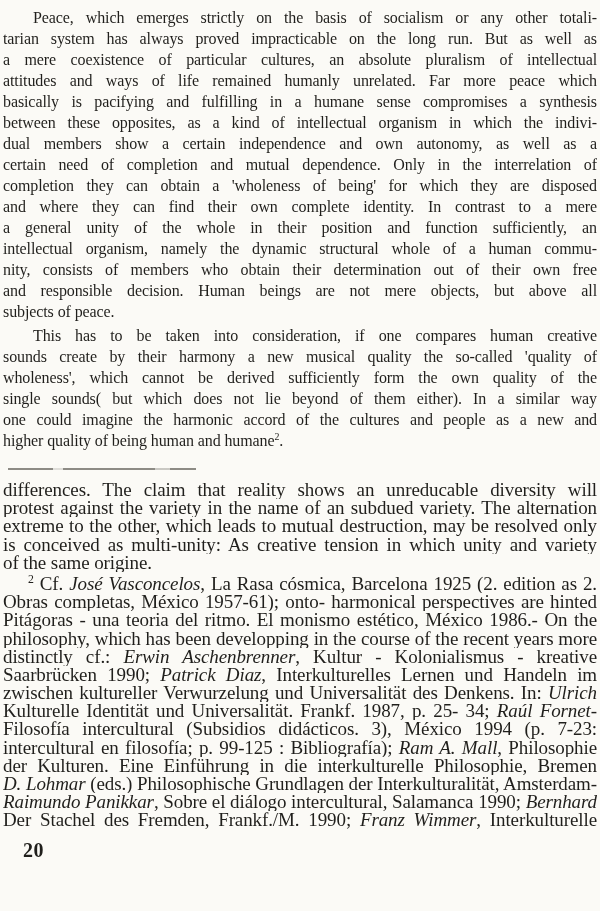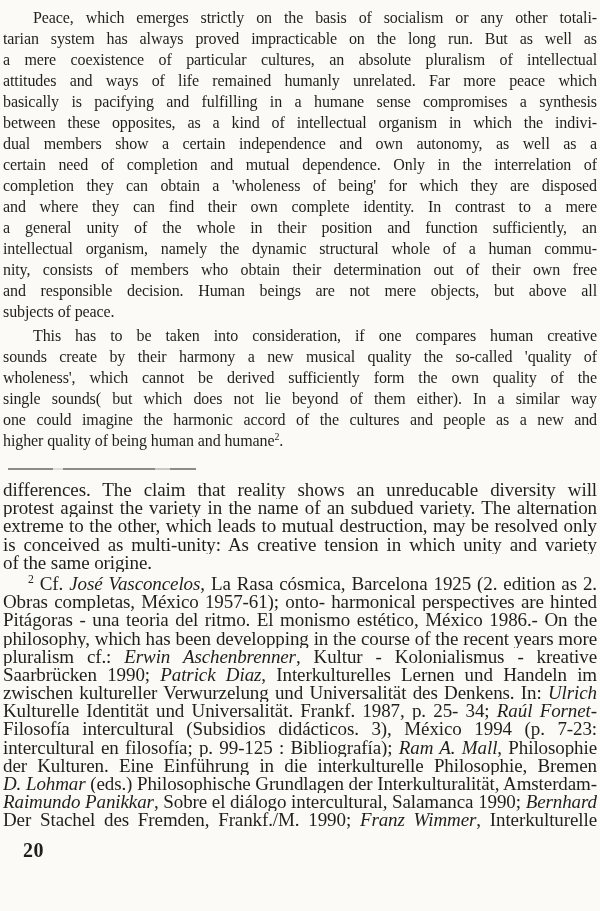--- a/index.html
+++ b/index.html
@@ -100,21 +100,21 @@
         <div class="line"><span>protest against the variety in the name of an subdued variety. The alternation from one</span></div>
         <div class="line"><span>extreme to the other, which leads to mutual destruction, may be resolved only when reality</span></div>
         <div class="line"><span>is conceived as multi-unity: As creative tension in which unity and variety symbolize poles</span></div>
         <div class="line last"><span>of the same origine.</span></div>
       </div>
       <div class="para">
         <div class="line first"><sup>2</sup><span> Cf. </span><span class="it">José Vasconcelos</span><span>, La Rasa cósmica, Barcelona 1925 (2. edition as 2. vol. in ibd.,</span></div>
         <div class="line"><span>Obras completas, México 1957-61); onto- harmonical perspectives are hinted at in: ibd.,</span></div>
         <div class="line"><span>Pitágoras - una teoria del ritmo. El monismo estético, México 1986.- On the intercultural</span></div>
         <div class="line"><span>philosophy, which has been developping in the course of the recent years more and more</span></div>
-        <div class="line"><span>pluralism cf.: </span><span class="it">Erwin Aschenbrenner</span><span>, Kultur - Kolonialismus - kreative Verweigerung,</span></div>
+        <div class="line"><span>distinctly cf.: </span><span class="it">Erwin Aschenbrenner</span><span>, Kultur - Kolonialismus - kreative Verweigerung,</span></div>
         <div class="line"><span>Saarbrücken 1990; </span><span class="it">Patrick Diaz</span><span>, Interkulturelles Lernen und Handeln im Spannungsfeld</span></div>
         <div class="line"><span>zwischen kultureller Verwurzelung und Universalität des Denkens. In: </span><span class="it">Ulrich Schmidt</span><span> (ed.),</span></div>
         <div class="line"><span>Kulturelle Identität und Universalität. Frankf. 1987, p. 25- 34; </span><span class="it">Raúl Fornet-Betancourt</span><span>,</span></div>
         <div class="line"><span>Filosofía intercultural (Subsidios didácticos. 3), México 1994 (p. 7-23: Problemas del diálogo</span></div>
         <div class="line"><span>intercultural en filosofía; p. 99-125 : Bibliografía); </span><span class="it">Ram A. Mall</span><span>, Philosophie im Vergleich</span></div>
         <div class="line"><span>der Kulturen. Eine Einführung in die interkulturelle Philosophie, Bremen 1992; </span><span class="it">Ram A: Mall/</span></div>
         <div class="line"><span class="it">D. Lohmar</span><span> (eds.) Philosophische Grundlagen der Interkulturalität, Amsterdam-Atlanta 1993;</span></div>
         <div class="line"><span class="it">Raimundo Panikkar</span><span>, Sobre el diálogo intercultural, Salamanca 1990; </span><span class="it">Bernhard Waldenfels</span><span>,</span></div>
         <div class="line last"><span>Der Stachel des Fremden, Frankf./M. 1990; </span><span class="it">Franz Wimmer</span><span>, Interkulturelle Philosophie. Ge-</span></div>
       </div>

